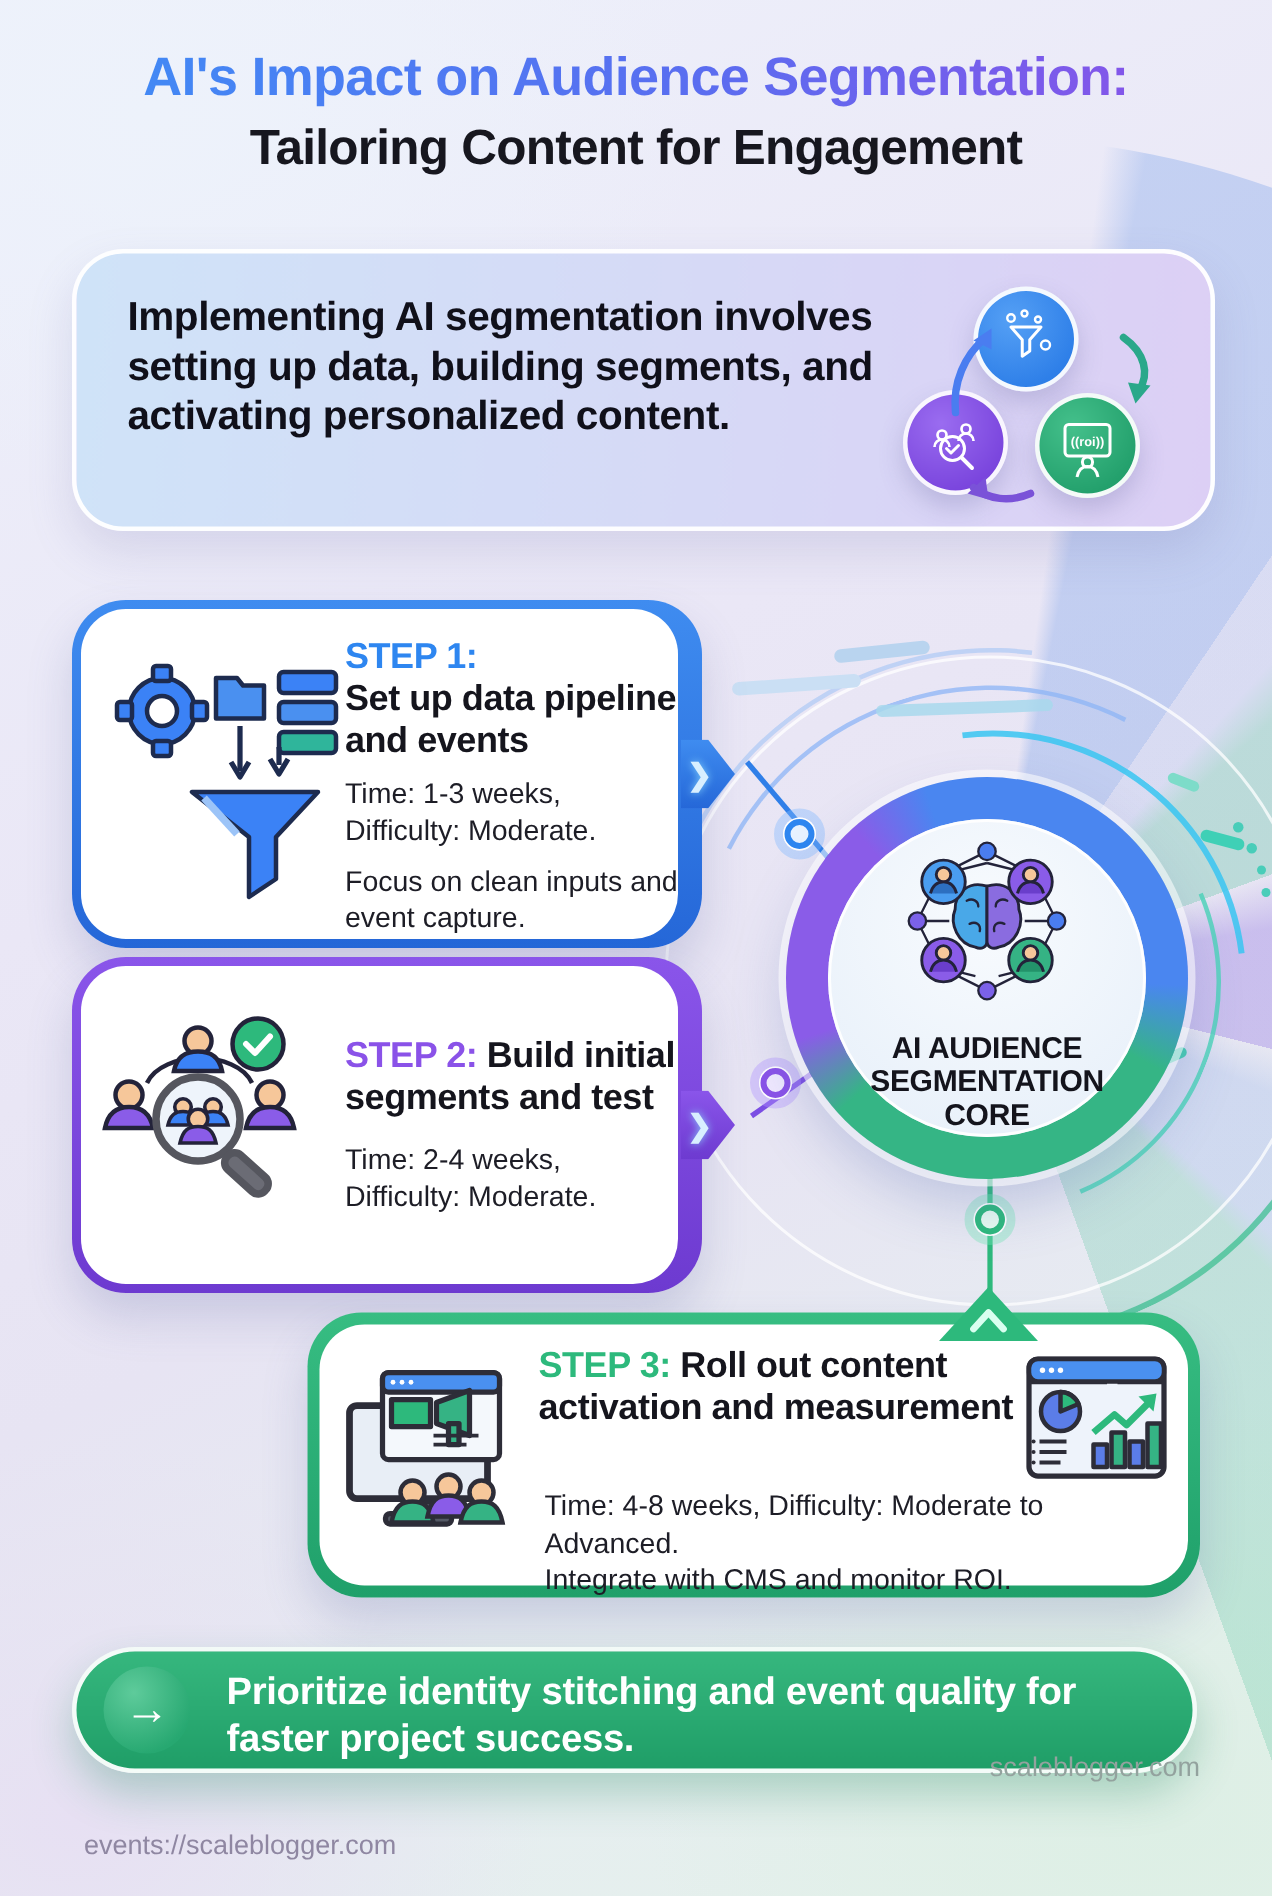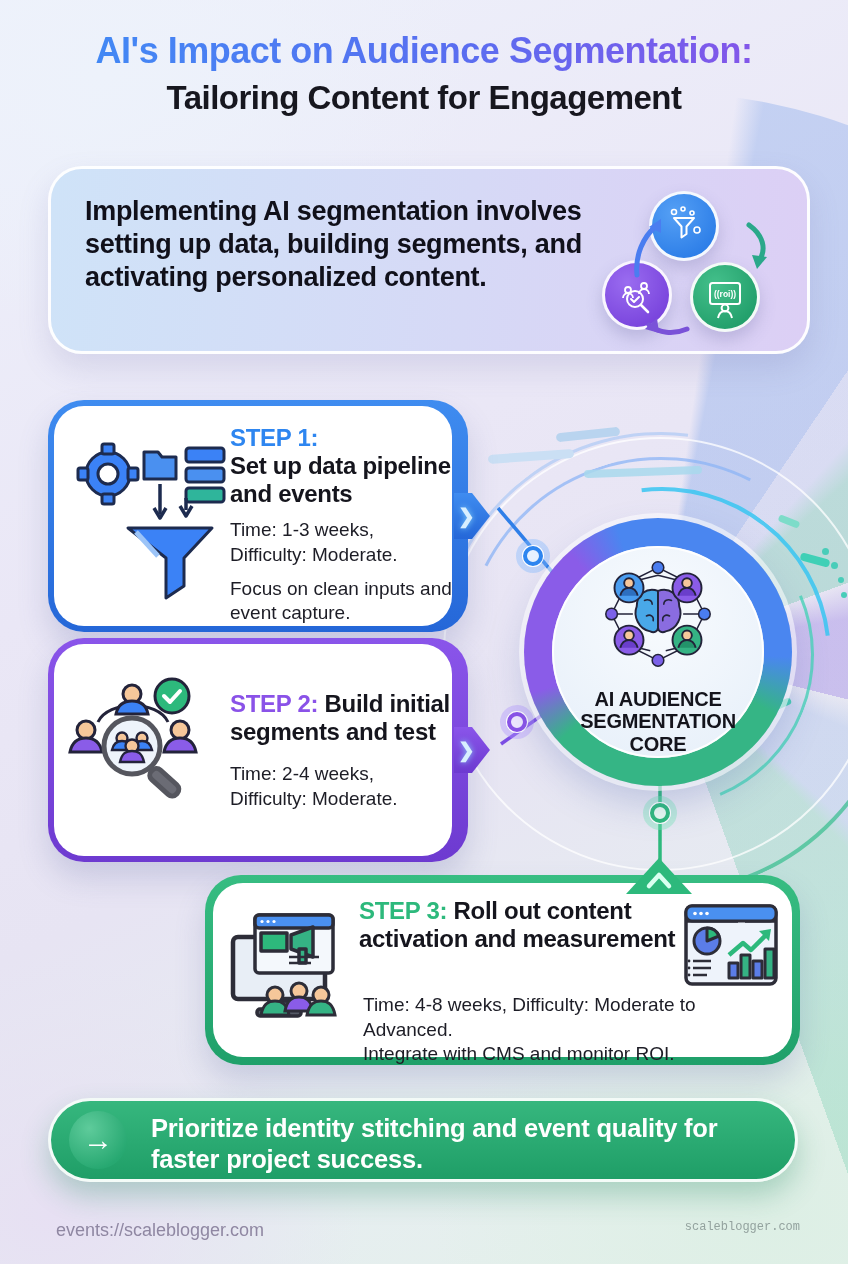--- a/index.html
+++ b/index.html
@@ -54,21 +54,21 @@
   
   .banner{left:48px;top:1098px;width:750px;height:84px;border-radius:42px;
     background:linear-gradient(180deg,#36b77e,#1f9e67);border:3px solid rgba(255,255,255,.95);
     box-shadow:0 14px 28px rgba(40,140,100,.3);z-index:6;box-sizing:border-box;}
   .banner-circle{position:absolute;left:18px;top:10px;width:58px;height:58px;border-radius:50%;
     background:radial-gradient(circle at 35% 30%,#5ecb9b,#27a871 75%);display:flex;align-items:center;justify-content:center;}
   .banner-circle span{color:#fff;font-size:30px;font-weight:700;line-height:1;}
   .banner-text{position:absolute;left:100px;top:12px;width:620px;color:#fff;font-size:25.5px;font-weight:800;line-height:1.2;letter-spacing:-.2px;}
   
   .footer-left{left:56px;top:1220px;font-size:18px;color:#8f87a2;z-index:6;}
-  .footer-right{right:48px;top:1220px;font-size:12px;color:#93a29e;z-index:6;font-family:Liberation Mono, monospace;}
+  .footer-right{right:48px;top:1168px;font-size:18px;color:#93a29e;z-index:6;}
   
   .wedges{left:98px;top:92px;width:1120px;height:1120px;border-radius:50%;z-index:1;opacity:.8;
     background:conic-gradient(from 8deg at 50% 50%,
       rgba(126,164,233,0) 0deg, rgba(126,164,233,.45) 3deg 26deg, rgba(126,164,233,.18) 26deg 34deg,
       rgba(86,196,158,.38) 40deg 62deg, rgba(86,196,158,0) 62deg,
       rgba(139,108,226,.40) 72deg 96deg, rgba(139,108,226,0) 96deg,
       rgba(126,164,233,.28) 104deg 124deg,
       rgba(86,196,158,.32) 128deg 152deg, rgba(86,196,158,0) 152deg, transparent 360deg);}
   .bigcircle{left:443px;top:437px;width:430px;height:430px;border-radius:50%;border:2px solid rgba(255,255,255,.75);z-index:1;}
   .arc{border-radius:50%;border-style:solid;border-color:transparent;z-index:2;}

